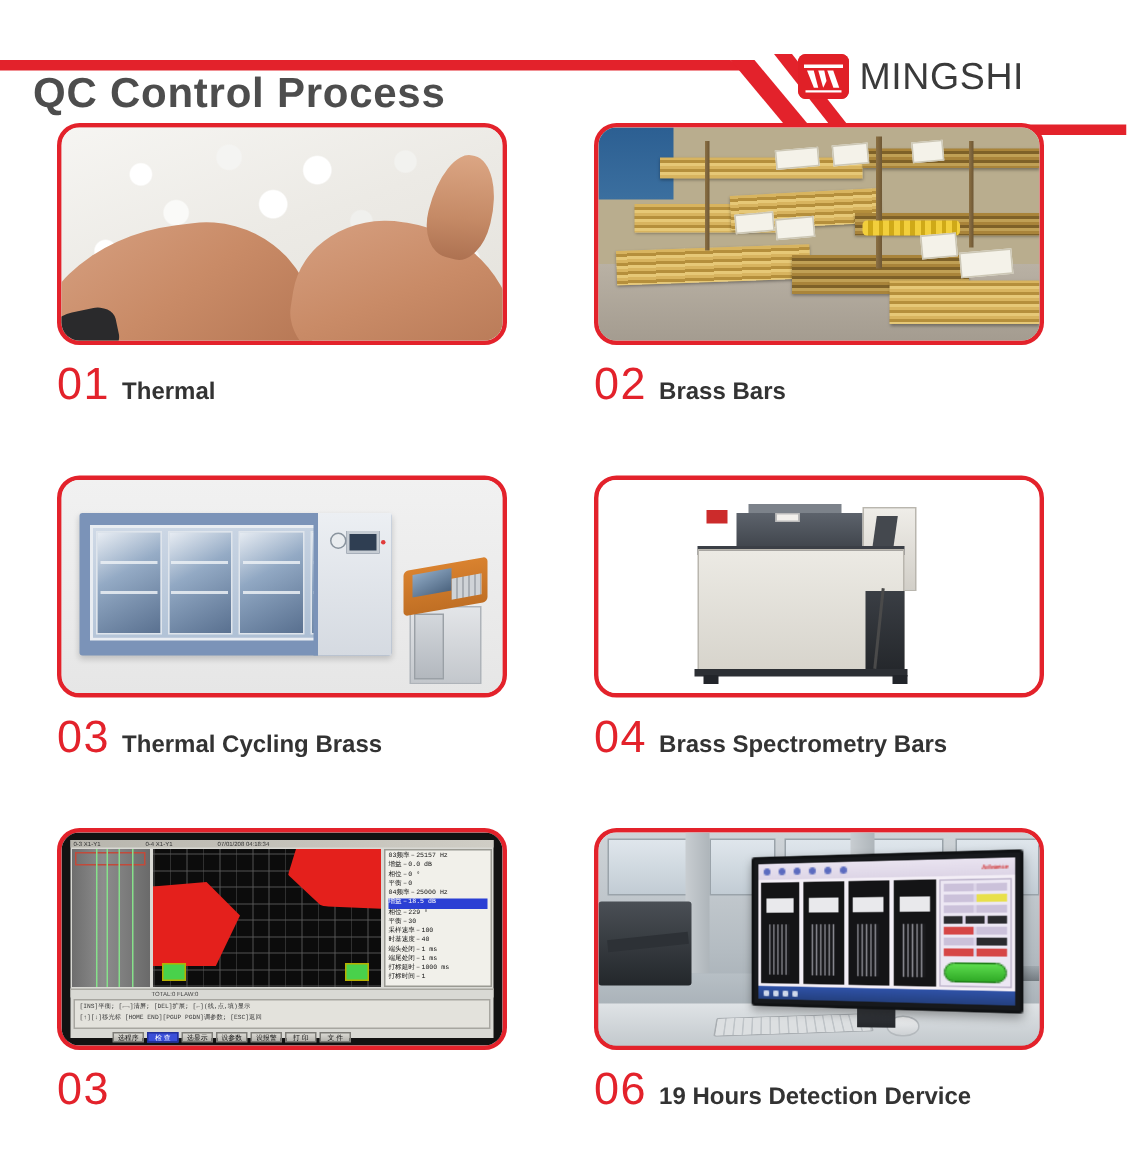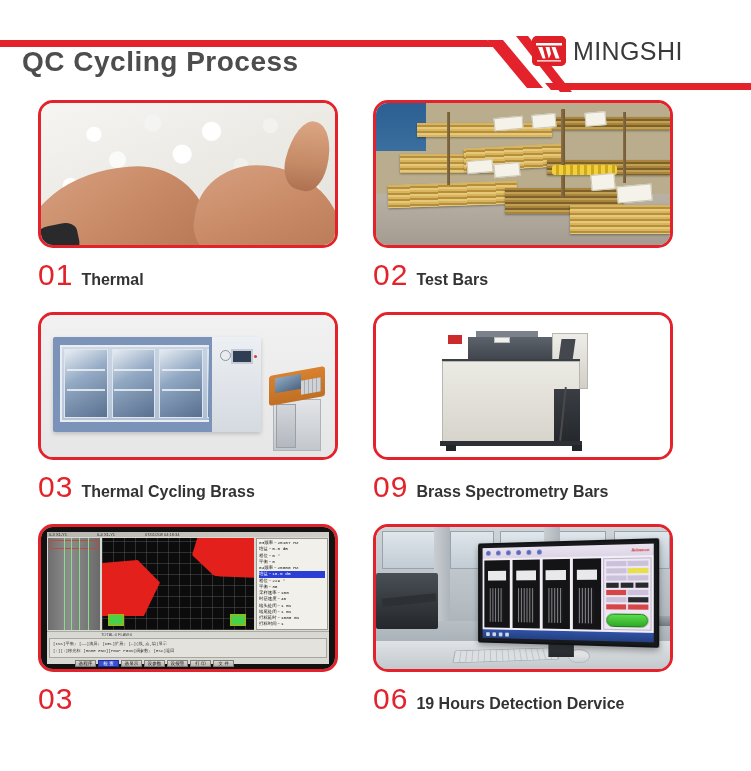--- a/index.html
+++ b/index.html
@@ -55,27 +55,28 @@
     font-size:25px;
     letter-spacing:0.4px;
     color:#3a3a3a;
     font-weight:400;
     white-space:nowrap;
   }
 
   
   .grid{
     position:absolute;
-    left:0; top:100px;
+    left:0; top:82px;
     width:644px;
     display:grid;
     grid-template-columns:1fr 1fr;
     column-gap:0px;
     row-gap:0px;
     padding:0 38px;
+    gap:23px;
   }
   .cell{
     width:335px;
     padding-right:0;
   }
   .cell.right{ justify-self:end; }
 
   .card{
     width:300px;
     height:148px;
@@ -605,21 +606,21 @@
 
     <polygon points="0,40 487,40 495,47 0,47" fill="#e3222b"></polygon>
 
     <polygon points="487,40 503,40 543,88 527,88" fill="#e3222b"></polygon>
 
     <polygon points="516,36 528,36 572,92 560,92" fill="#e3222b"></polygon>
 
     <polygon points="545,83 751,83 751,90 551,90" fill="#e3222b"></polygon>
   </svg>
 
-  <div class="page-title">QC Cycling Process</div>
+  <div class="page-title">QC Control Process</div>
 
   <div class="brand">
     <span class="brand-mark">
       <svg viewBox="0 0 34 30" width="34" height="30" aria-hidden="true">
         <rect x="0" y="0" width="34" height="30" rx="5" fill="#e02027"></rect>
         <path d="M4 7 L30 7 L30 9.4 L4 9.4 Z" fill="#ffffff"></path>
         <path d="M6 11 L10.5 11 L13.5 22.5 L10.6 22.5 Z" fill="#ffffff"></path>
         <path d="M13.5 11 L17.5 11 L19 18 L16.8 22.5 Z" fill="#ffffff"></path>
         <path d="M19.5 11 L23.5 11 L27.5 22.5 L23.6 22.5 Z" fill="#ffffff"></path>
         <path d="M5 24.2 L29 24.2 L29 25.6 L5 25.6 Z" fill="#ffffff"></path>
@@ -673,21 +674,21 @@
         <div class="tag" style="left:53%;top:8%;width:8%;height:10%"></div>
         <div class="tag" style="left:71%;top:6%;width:7%;height:10%"></div>
         <div class="tag" style="left:31%;top:40%;width:9%;height:9%"></div>
         <div class="tag" style="left:40%;top:42%;width:9%;height:10%"></div>
         <div class="tag" style="left:73%;top:50%;width:8%;height:11%"></div>
         <div class="tag" style="left:82%;top:58%;width:12%;height:12%"></div>
       </div>
     </div>
     <div class="caption">
       <span class="cap-num">02</span>
-      <span class="cap-text">Test Bars</span>
+      <span class="cap-text">Brass Bars</span>
     </div>
   </div>
 
   <div class="cell">
     <div class="card">
       <div class="card-media">
         <div class="lab-bg"></div>
         <div class="chamber">
           <div class="chamber-inner">
             <div class="glass">
@@ -742,21 +743,21 @@
         <div class="spec-red"></div>
         <div class="spec-label"></div>
         <div class="spec-leg"></div>
         <div class="spec-cable"></div>
         <div class="spec-base"></div>
         <div class="spec-foot" style="left:70px"></div>
         <div class="spec-foot" style="left:196px"></div>
       </div>
     </div>
     <div class="caption">
-      <span class="cap-num">09</span>
+      <span class="cap-num">04</span>
       <span class="cap-text">Brass Spectrometry Bars</span>
     </div>
   </div>
 
   <div class="cell">
     <div class="card">
       <div class="card-media">
         <div class="mon-frame">
           <div class="mon-screen">
 

